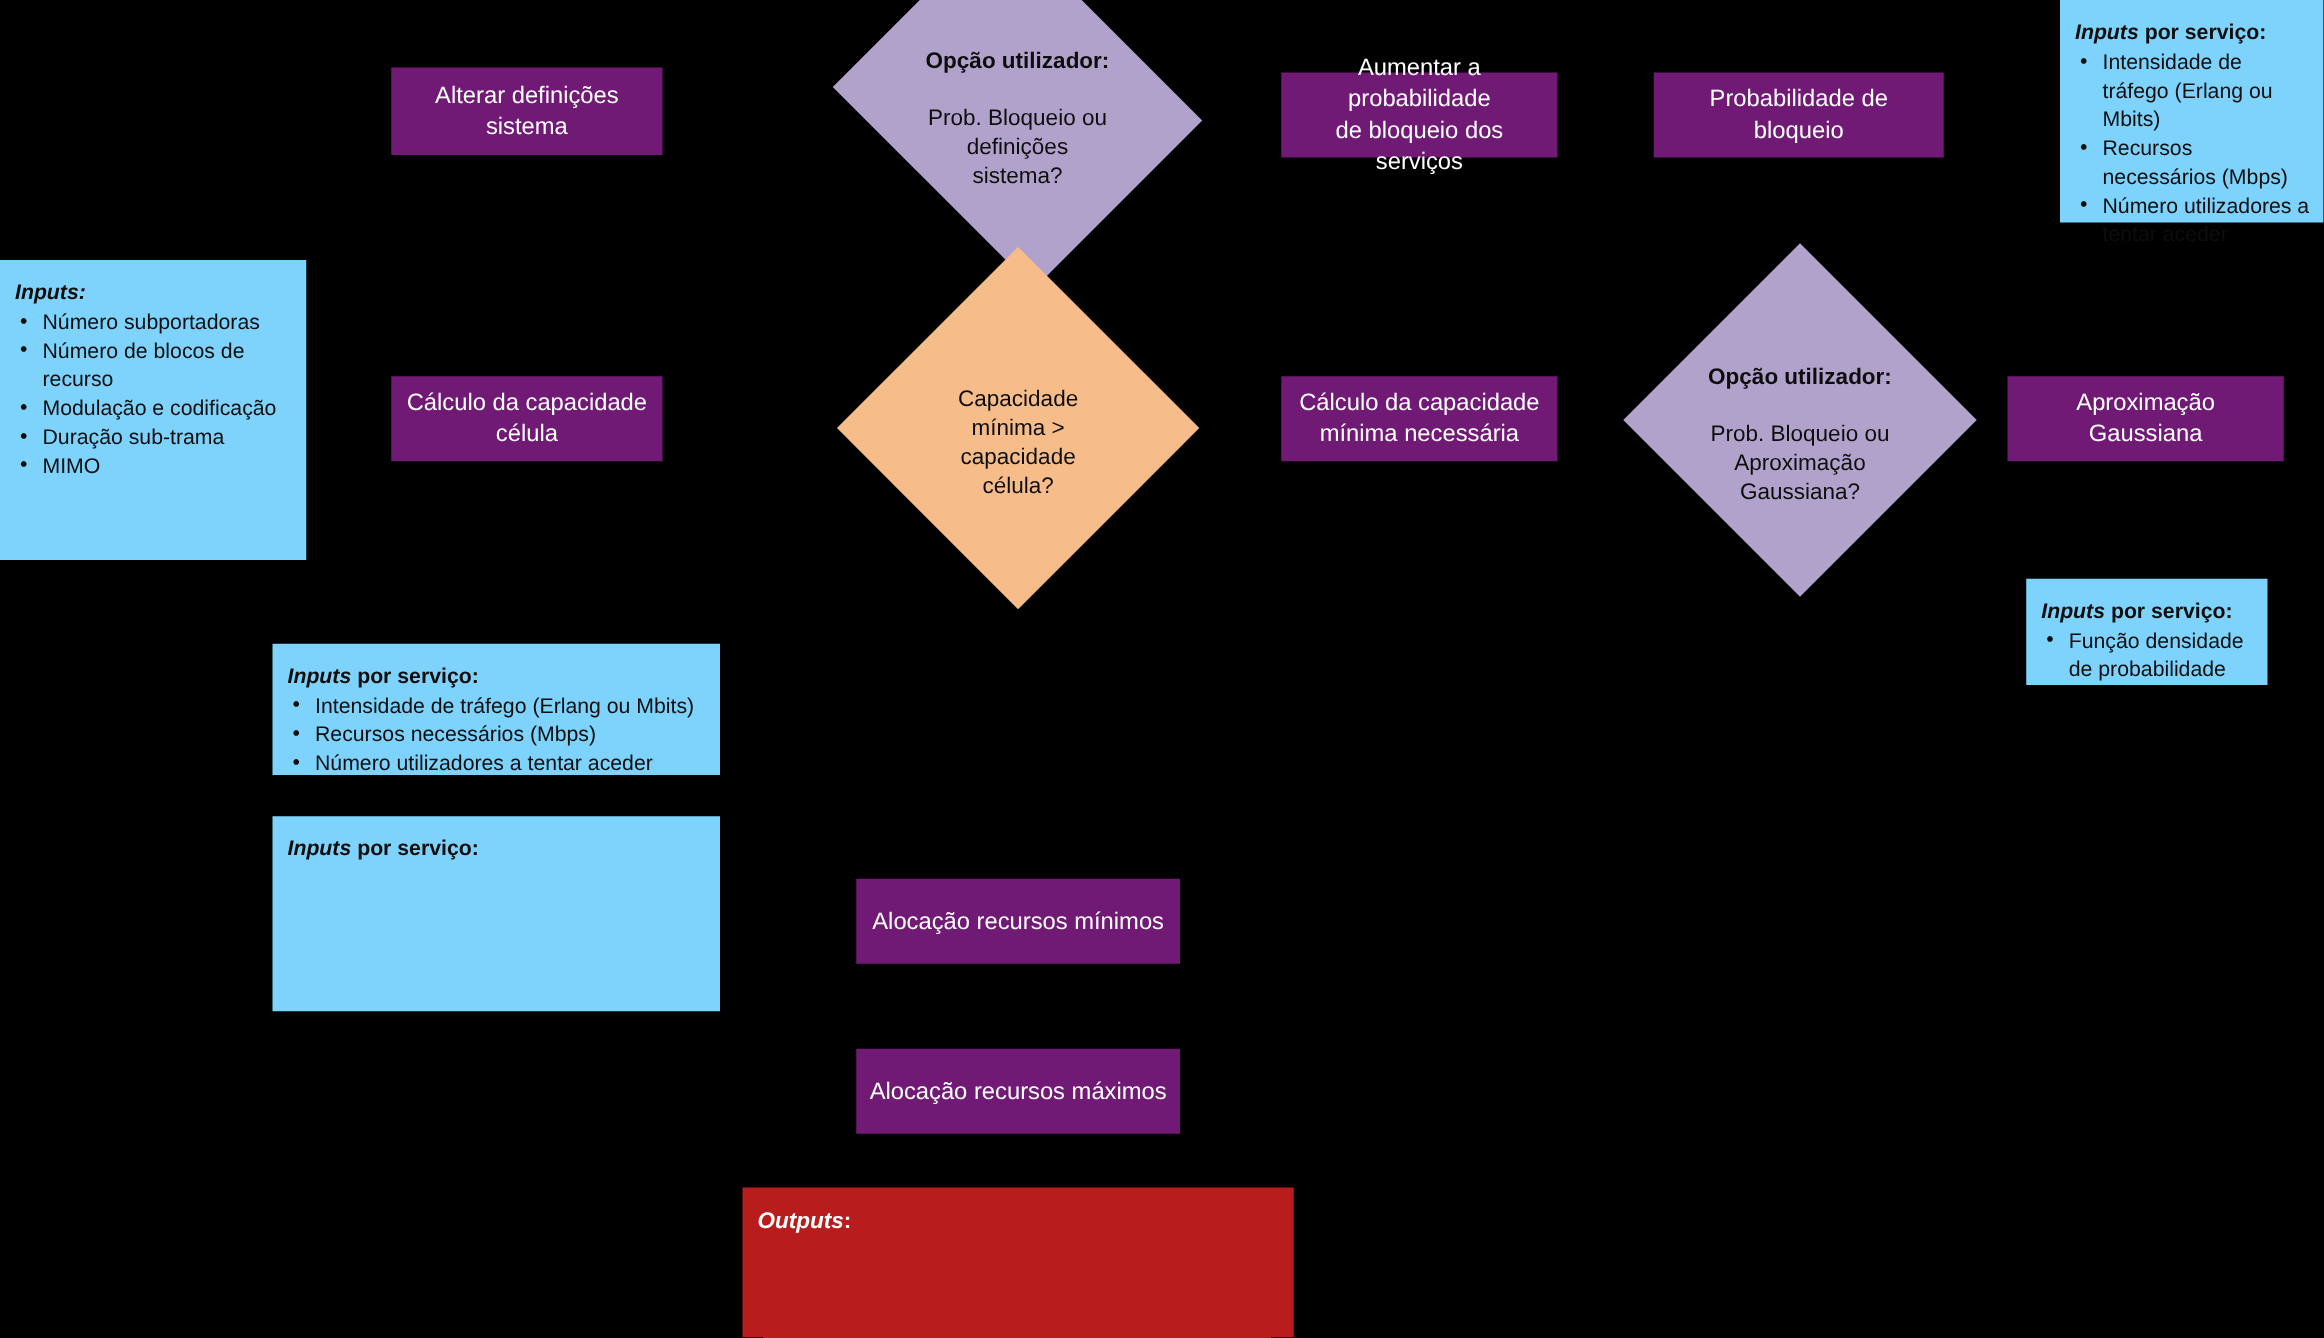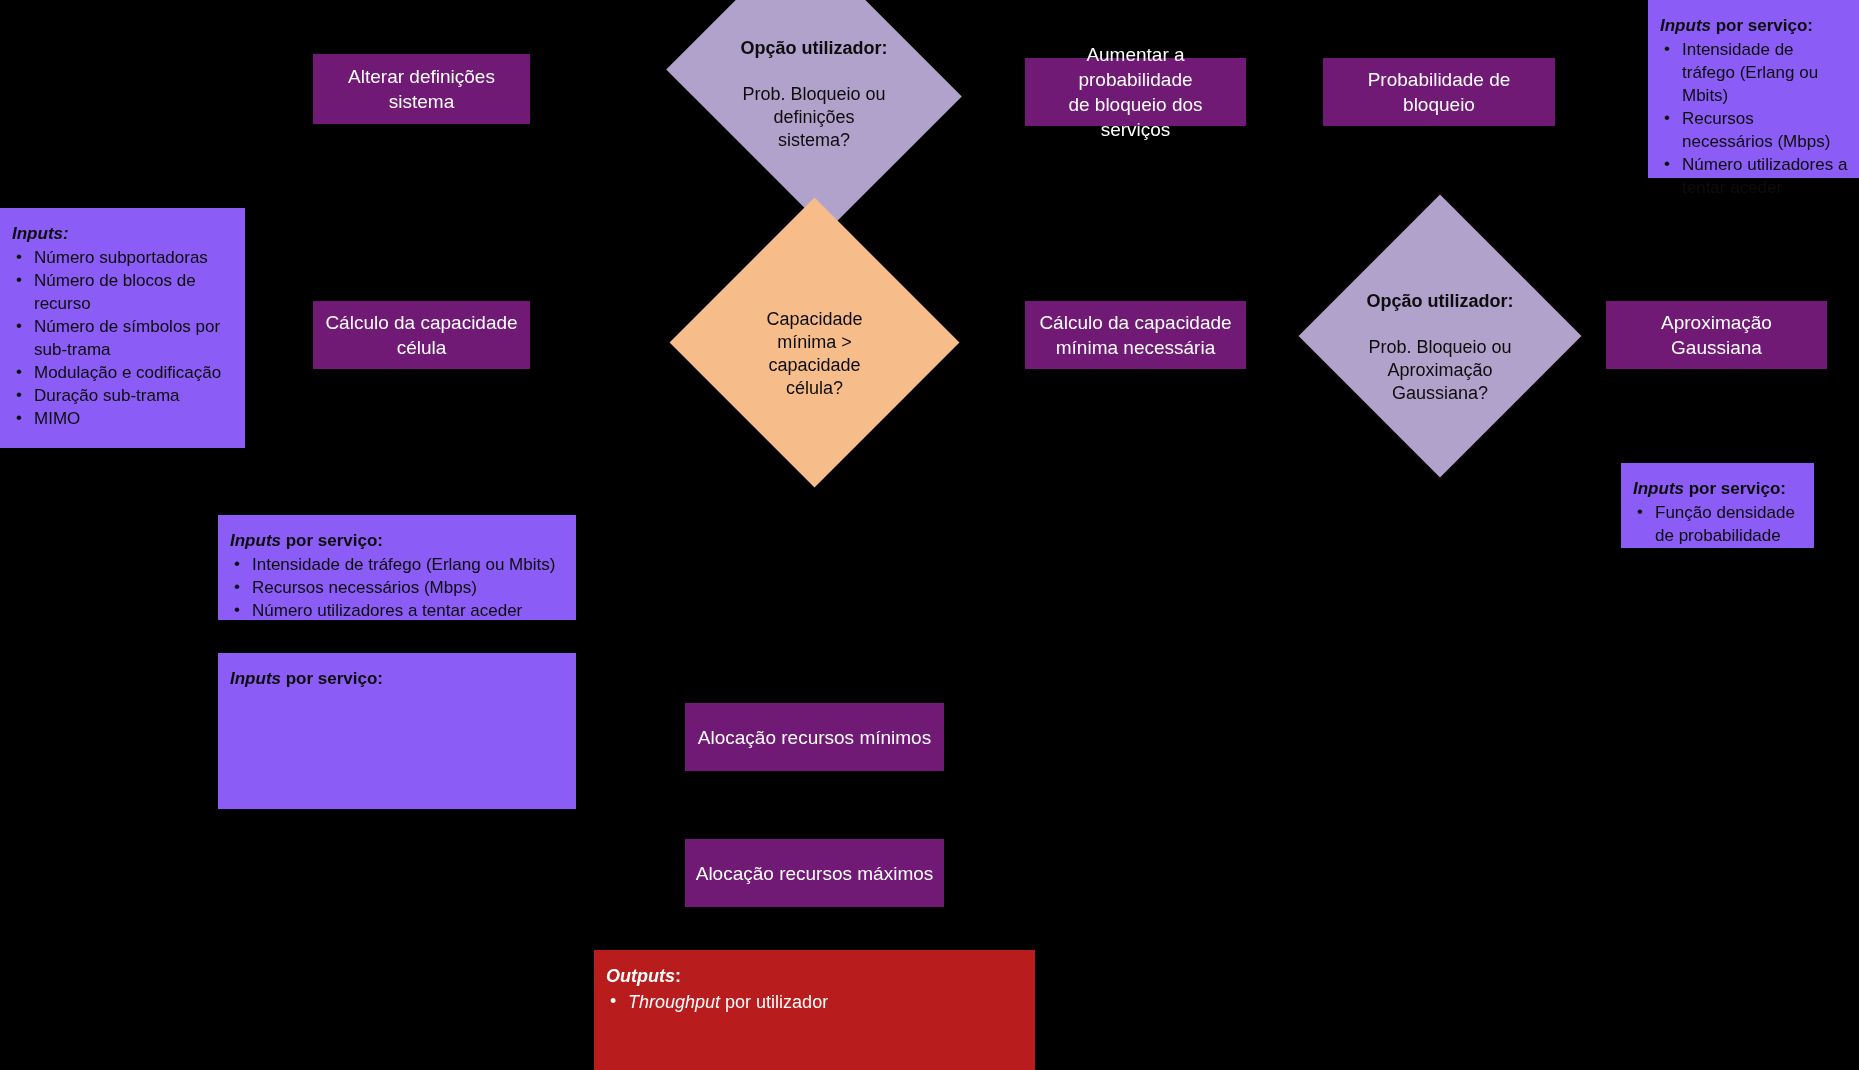--- a/index.html
+++ b/index.html
@@ -56,21 +56,21 @@
     white-space: pre-line;
     padding: 0 4px;
   }
   .diamond .dtext .hd {
     font-weight: bold;
   }
 
   
   .note {
     position: absolute;
-    background: #8b5cf6;
+    background: #7dd3fc;
     color: #0d0d0d;
     box-sizing: border-box;
     padding: 14px 10px 12px 12px;
     font-size: 17px;
     line-height: 23px;
   }
   .note.out {
     background: #b91c1c;
     color: #ffffff;
     font-size: 18px;
@@ -142,21 +142,20 @@
       <li>Recursos necessários (Mbps)</li>
       <li>Número  utilizadores a tentar aceder</li>
     </ul>
   </div>
 
   <div class="note" style="left:0px; top:208px; width:245px; height:240px;">
     <span class="nt-title"><i>Inputs:</i><b></b></span>
     <ul>
       <li>Número subportadoras</li>
       <li>Número de blocos de recurso</li>
-      <li>Número de símbolos por sub-trama</li>
       <li>Modulação e codificação</li>
       <li>Duração sub-trama</li>
       <li>MIMO</li>
     </ul>
   </div>
 
   <div class="proc" style="left:313px; top:301px; width:217px; height:68px;">
     <span>Cálculo da  capacidade
 célula</span>
   </div>
@@ -215,17 +214,16 @@
     <span>Alocação recursos mínimos</span>
   </div>
 
   <div class="proc" style="left:685px; top:839px; width:259px; height:68px;">
     <span>Alocação recursos  máximos</span>
   </div>
 
   <div class="note out" style="left:594px; top:950px; width:441px; height:120px;">
     <span class="nt-title"><i>Outputs</i><b>:</b></span>
     <ul id="outputs-list">
-        <li><em>Throughput</em> por utilizador</li>
       </ul>
   </div>
 
 </div>
 
 </body></html>

